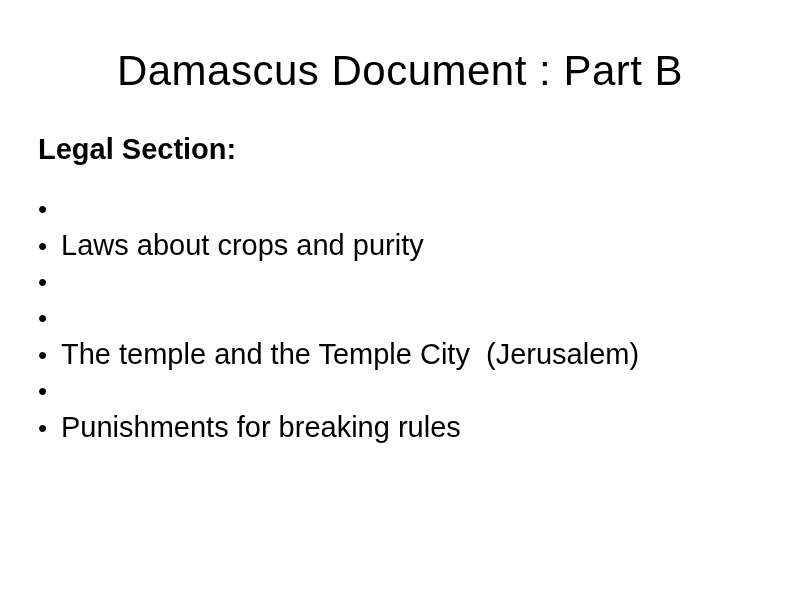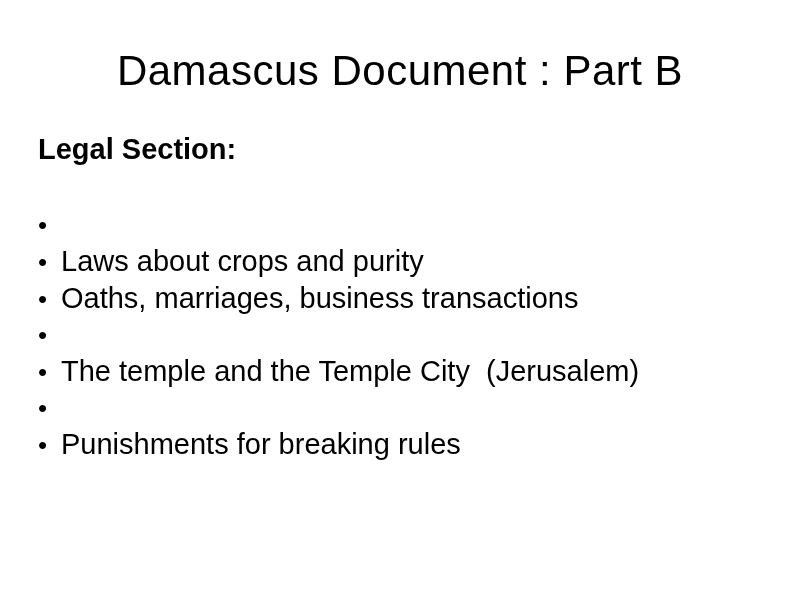--- a/index.html
+++ b/index.html
@@ -35,21 +35,21 @@
   .slide-body {
     position: absolute;
     left: 38px;
     top: 131px;
     right: 16px;
   }
   .section-heading {
     font-size: 29px;
     font-weight: 700;
     line-height: 36px;
-    margin: 0 0 40px 0;
+    margin: 0 0 24px 0;
   }
   ul.bullets {
     list-style: none;
     margin: 0;
     padding: 0;
   }
   ul.bullets li {
     display: flex;
     align-items: baseline;
     font-size: 29px;
@@ -84,21 +84,20 @@
     <ul class="bullets">
       <li>
         <span class="bullet-icon">•</span>
       </li>
       <li>
         <span class="bullet-icon">•</span>
         <span class="bullet-text">Laws about crops and purity</span>
       </li>
       <li>
         <span class="bullet-icon">•</span>
-        <span class="bullet-text">Oaths, marriages, business transactions</span>
       </li>
       <li>
         <span class="bullet-icon">•</span>
       </li>
       <li>
         <span class="bullet-icon">•</span>
         <span class="bullet-text">The temple and the Temple City  (Jerusalem)</span>
       </li>
       <li>
         <span class="bullet-icon">•</span>

